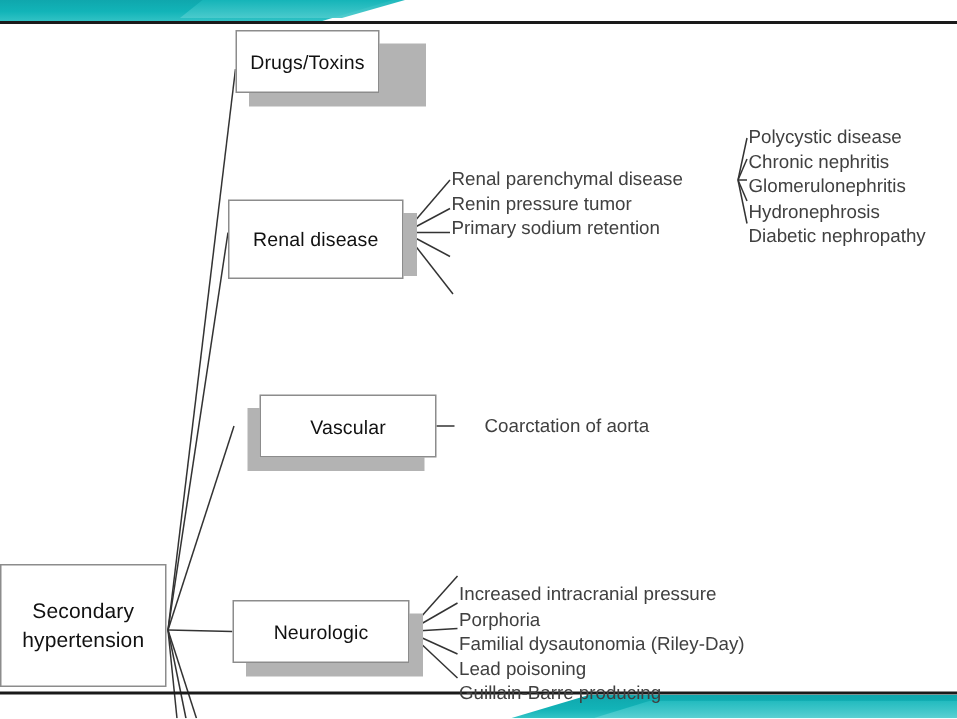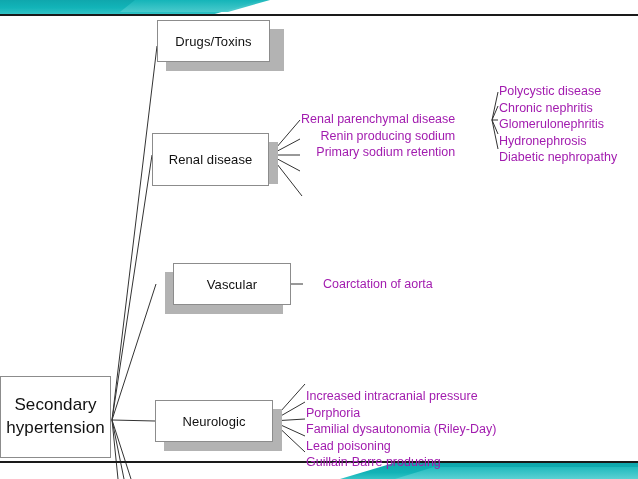--- a/index.html
+++ b/index.html
@@ -94,33 +94,33 @@
     align-items: center;
     justify-content: center;
     font-size: 13px;
     color: #111111;
     letter-spacing: .1px;
     z-index: 3;
   }
   .node.root {
     flex-direction: column;
     line-height: 1.35;
-    font-size: 17px;
+    font-size: 14px;
   }
   .shadow {
     position: absolute;
     background: #b3b3b3;
     z-index: 2;
   }
 
   
   .leafgroup {
     position: absolute;
     font-size: 12.5px;
-    color: #a21caf;
+    color: #404040;
     line-height: 1.32;
     white-space: nowrap;
     z-index: 3;
   }
   .leafgroup div {
     white-space: nowrap;
   }
 </style>
 </head>
 <body>
@@ -164,32 +164,32 @@
       <line x1="272" y1="421" x2="305" y2="452"></line>
     </g>
   </svg>
 
   <div class="node root" style="left:0px; top:376px; width:111px; height:82px;">
     <span>Secondary</span>
     <span>hypertension</span>
   </div>
 
   <div class="shadow" style="left:166px; top:29px; width:118px; height:42px;"></div>
-  <div class="node" style="left:157px; top:20px; width:113px; height:42px;">
+  <div class="node" style="left:157px; top:20px; width:96px; height:42px;">
     <span>Drugs/Toxins</span>
   </div>
 
   <div class="shadow" style="left:161px; top:142px; width:117px; height:42px;"></div>
   <div class="node" style="left:152px; top:133px; width:117px; height:53px;">
     <span>Renal disease</span>
   </div>
 
-  <div class="leafgroup" style="left:301px; top:111px;text-align:right;">
+  <div class="leafgroup" style="left:301px; top:111px;">
     <div>Renal parenchymal disease</div>
-    <div>Renin producing sodium</div>
+    <div>Renin pressure tumor</div>
     <div>Primary sodium retention</div>
   </div>
 
   <div class="leafgroup" style="left:499px; top:83px;">
     <div>Polycystic disease</div>
     <div>Chronic nephritis</div>
     <div>Glomerulonephritis</div>
     <div>Hydronephrosis</div>
     <div>Diabetic nephropathy</div>
   </div>

